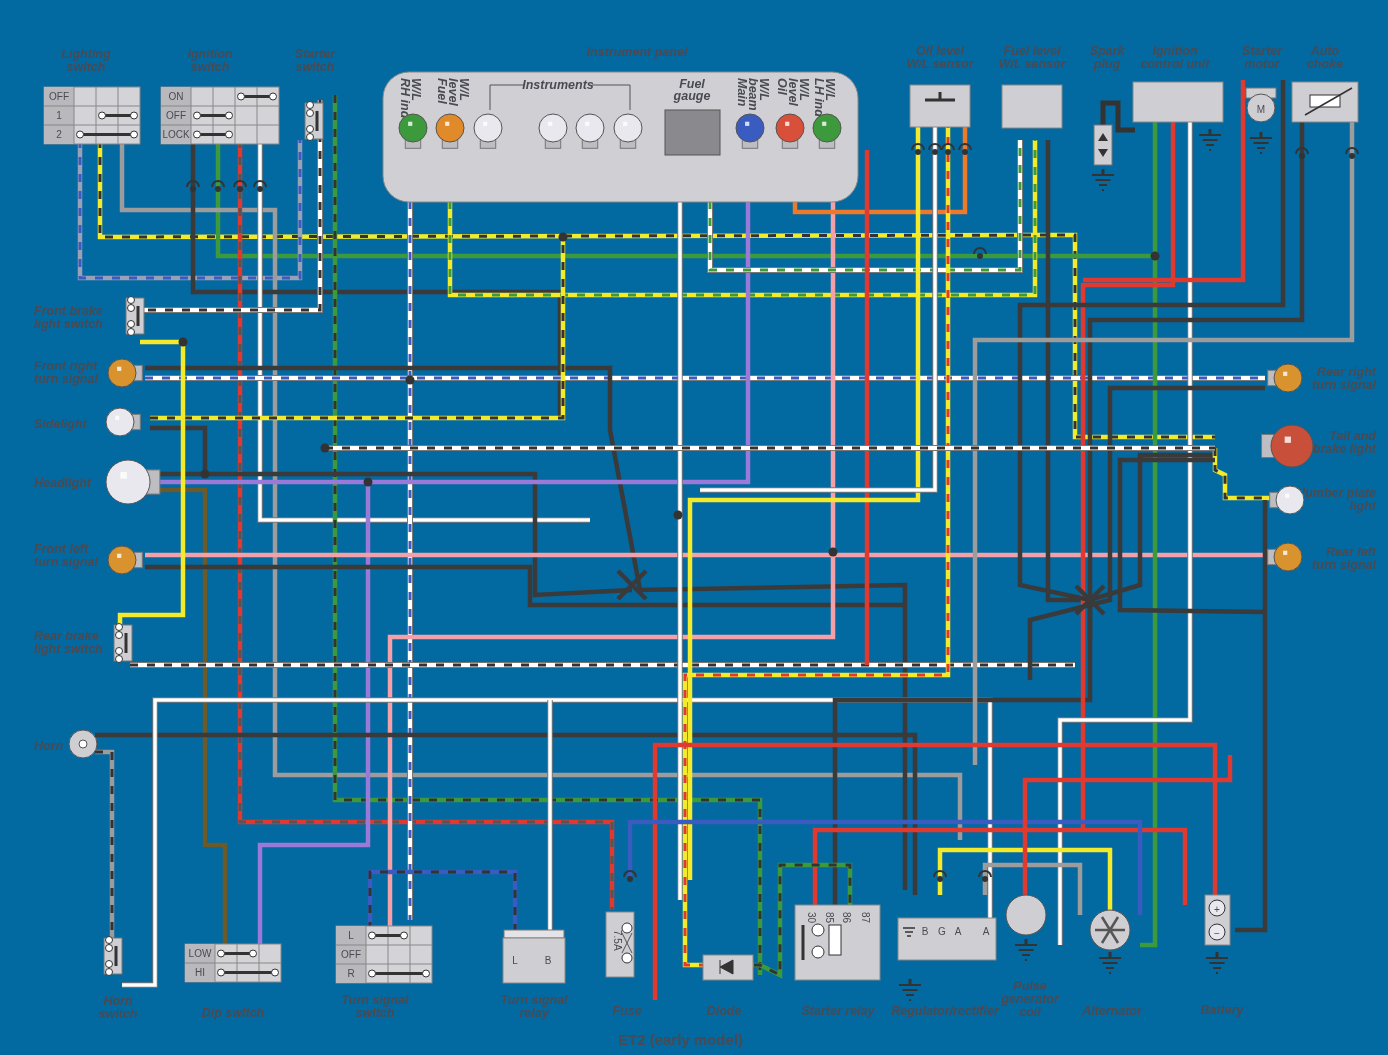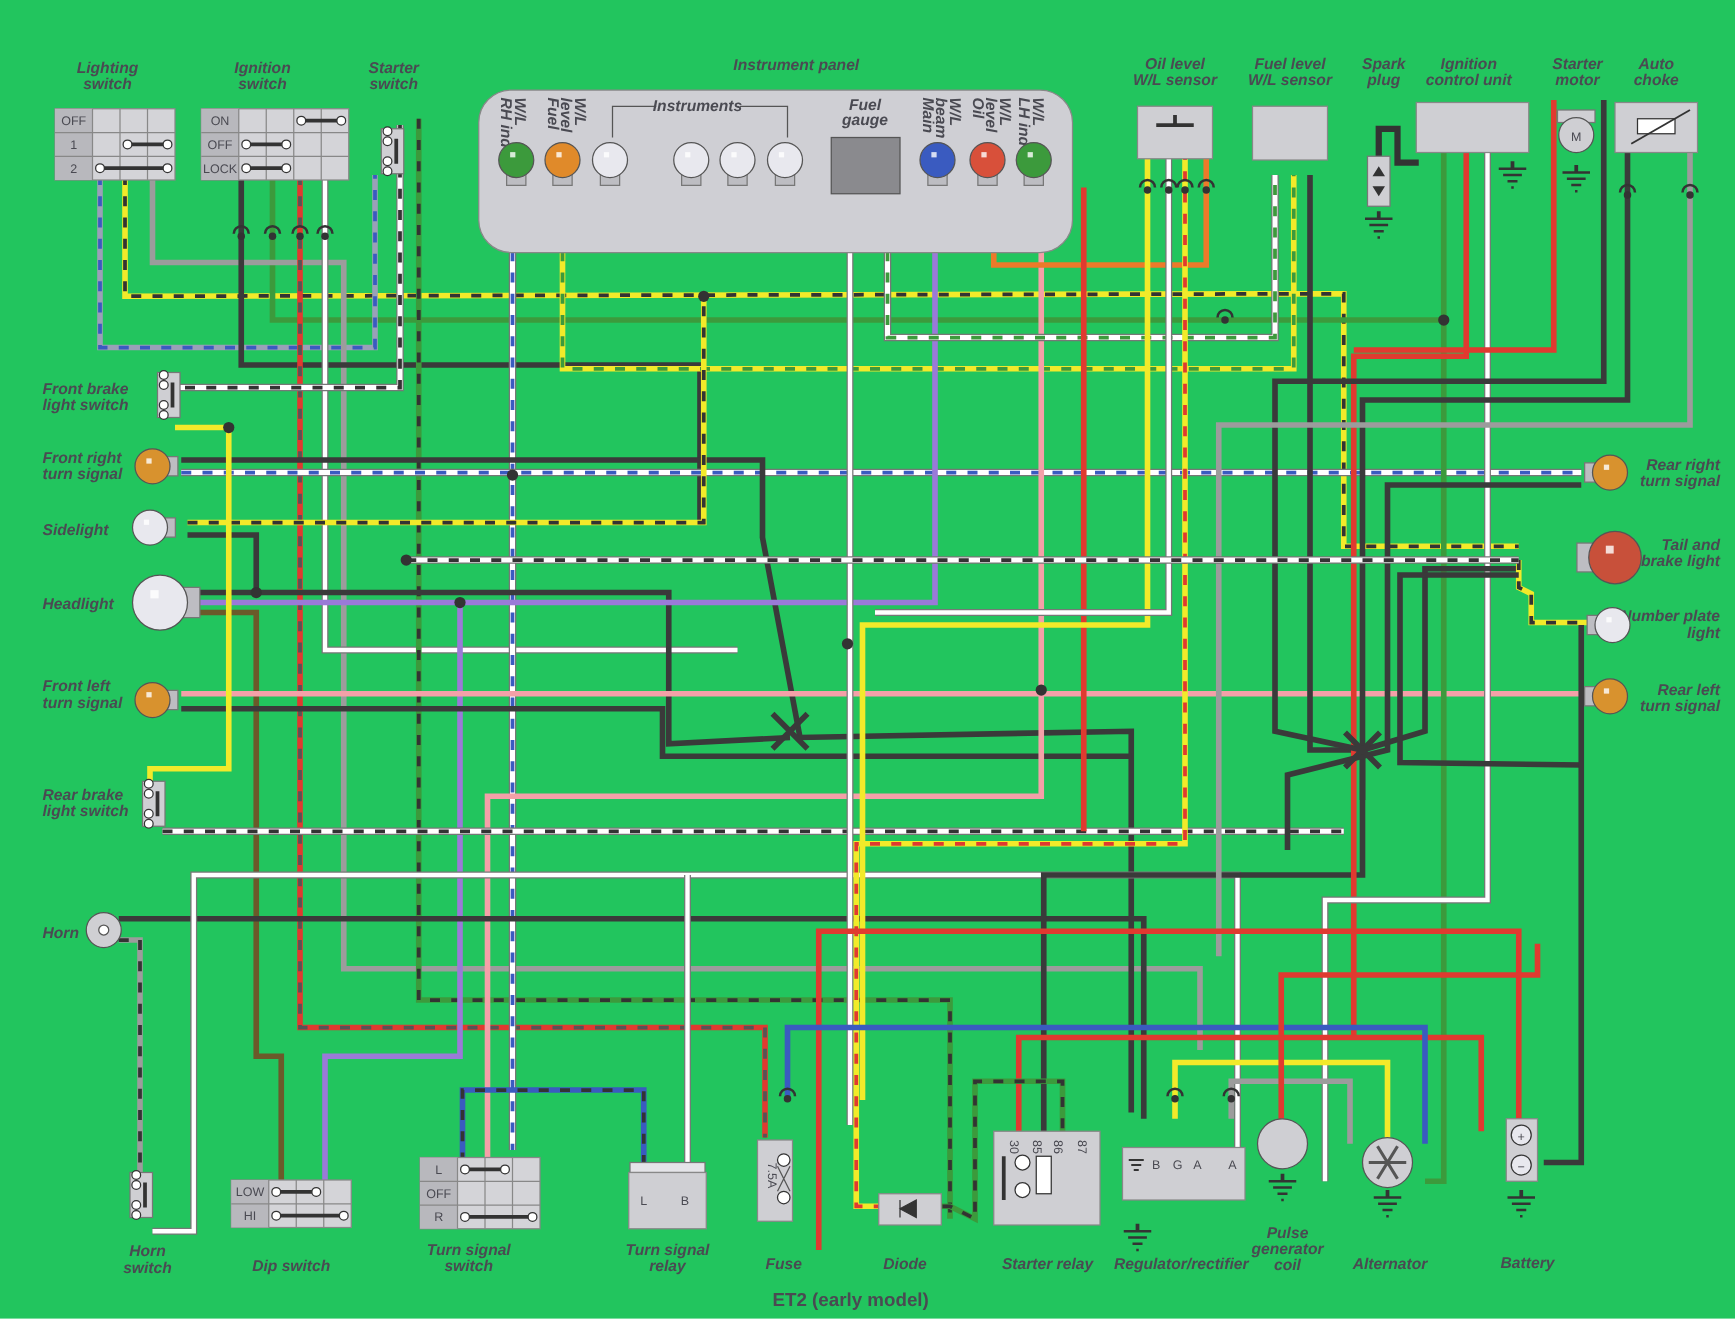--- a/index.html
+++ b/index.html
@@ -1,16 +1,16 @@
 <!DOCTYPE html>
 <html><head>
 <meta charset="utf-8">
 <style>
   html,body{margin:0;padding:0;background:#ffffff;}
-  #stage{position:relative;width:1388px;height:1055px;background:#22c55e;overflow:hidden;}
+  #stage{position:relative;width:1388px;height:1055px;background:#0369a1;overflow:hidden;}
   svg{position:absolute;left:0;top:0;}
   .lbl{font-family:"Liberation Sans",sans-serif;font-weight:bold;font-style:italic;fill:#4a4a52;font-size:12.5px;}
   .small{font-family:"Liberation Sans",sans-serif;font-size:10px;fill:#4a4a52;}
   .title{font-family:"Liberation Sans",sans-serif;font-weight:bold;fill:#4a4a52;font-size:15px;}
 </style>
 </head>
 <body>
 
 <div id="stage">
 <svg id="wires" width="1388" height="1055">

